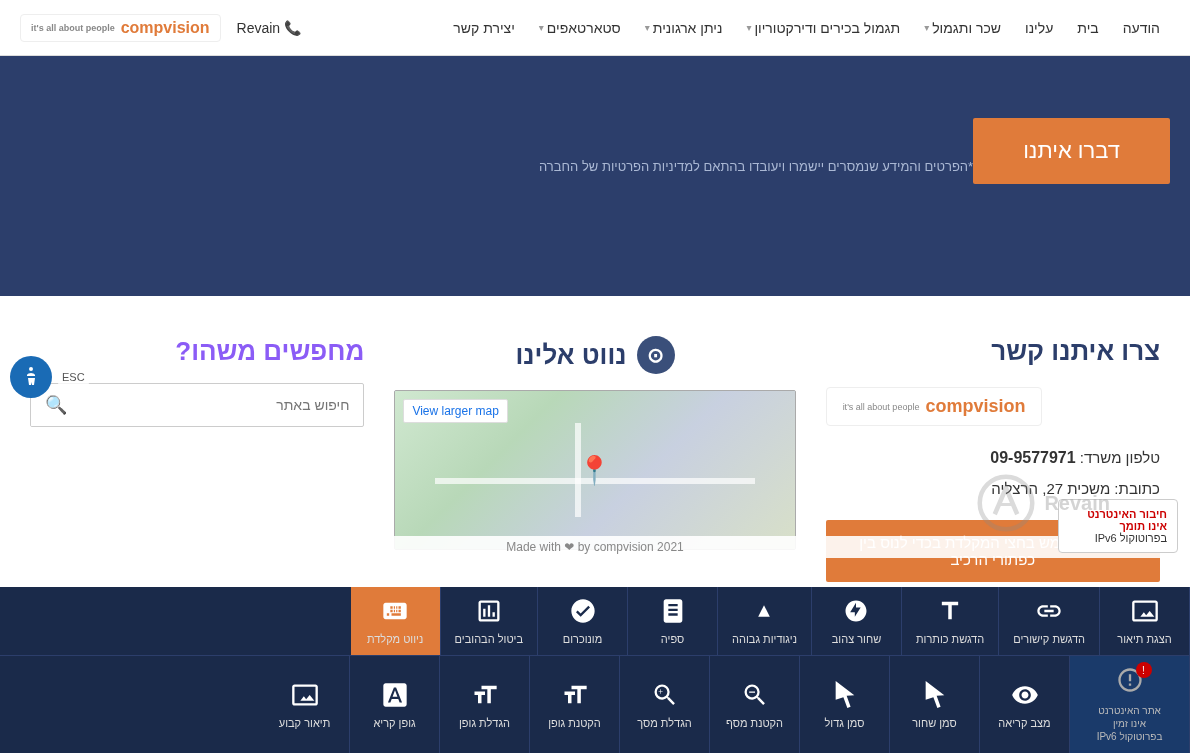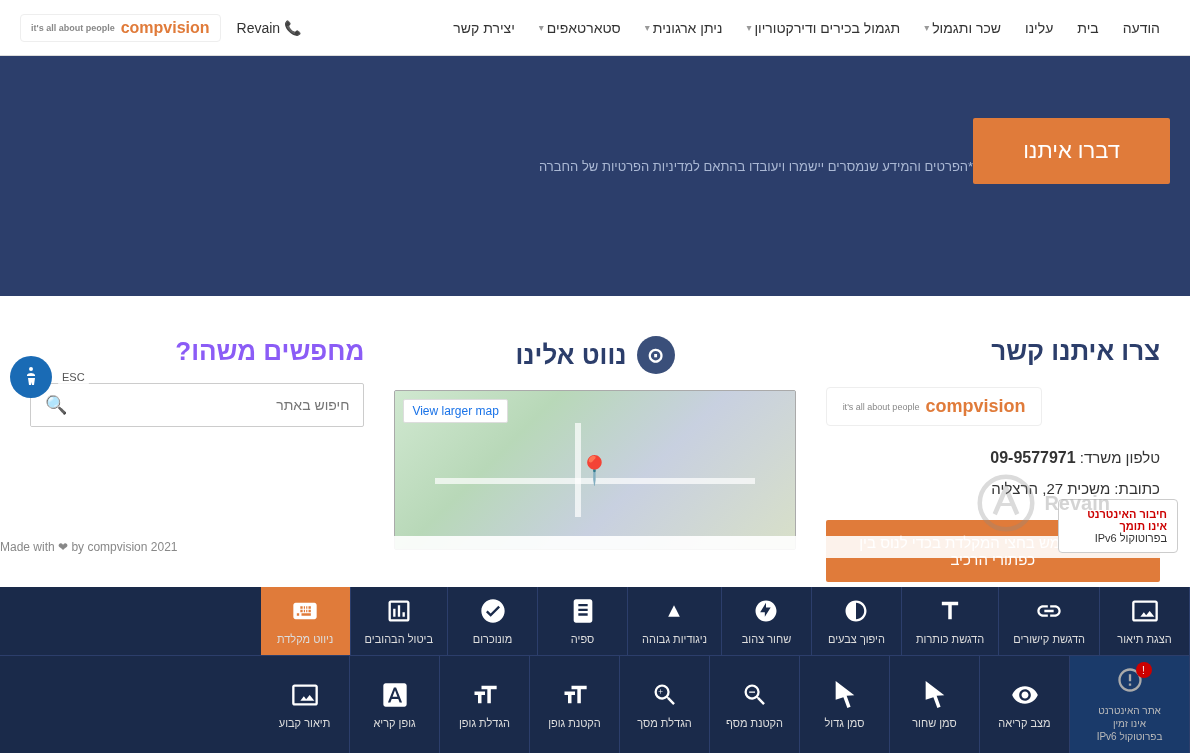--- a/index.html
+++ b/index.html
@@ -209,21 +209,21 @@
     
     .tooltip-warn {
       background: #fff; border: 1px solid #ccc; border-radius: 4px;
       padding: 8px 10px; font-size: 11px; color: #333; min-width: 120px;
       position: absolute; direction: rtl; text-align: right;
     }
     .tooltip-warn .warn-red { color: #cc0000; font-weight: bold; }
 
     .made-with {
       position: fixed; bottom: 195px; left: 0; right: 0;
-      text-align: left; font-size: 12px; color: #888; background: rgba(255,255,255,0.9);
+      text-align: center; font-size: 12px; color: #888; background: rgba(255,255,255,0.9);
       padding: 4px 0; z-index: 50;
     }
     .ipv6-bottom {
       position: fixed; bottom: 90px; right: 10px;
     }
   </style>
 </head>
 <body>
 
 <nav class="navbar">
@@ -345,26 +345,20 @@
       <span class="a11y-icon-label">הדגשת קישורים</span>
     </div>
     <div class="a11y-icon-btn">
       <svg viewBox="0 0 24 24">
           <path d="M5 4v3h5.5v12h3V7H19V4z"></path>
         </svg>
       <span class="a11y-icon-label">הדגשת כותרות</span>
     </div>
     <div class="a11y-icon-btn">
       <svg viewBox="0 0 24 24">
-          <path d="M12 3c-4.97 0-9 4.03-9 9s4.03 9 9 9 9-4.03 9-9-4.03-9-9-9zm0 16V5c3.87 0 7 3.13 7 7s-3.13 7-7 7z"></path>
-        </svg>
-      <span class="a11y-icon-label">היפוך צבעים</span>
-    </div>
-    <div class="a11y-icon-btn">
-      <svg viewBox="0 0 24 24">
           <path d="M12 3c-4.97 0-9 4.03-9 9s4.03 9 9 9 9-4.03 9-9-4.03-9-9-9zm-1 14v-4H7l5-8v4h4l-5 8z"></path>
         </svg>
       <span class="a11y-icon-label">שחור צהוב</span>
     </div>
     <div class="a11y-icon-btn">
       <svg viewBox="0 0 24 24">
           <path d="M12 7l-5 10h10z"></path>
         </svg>
       <span class="a11y-icon-label">ניגודיות גבוהה</span>
     </div>

